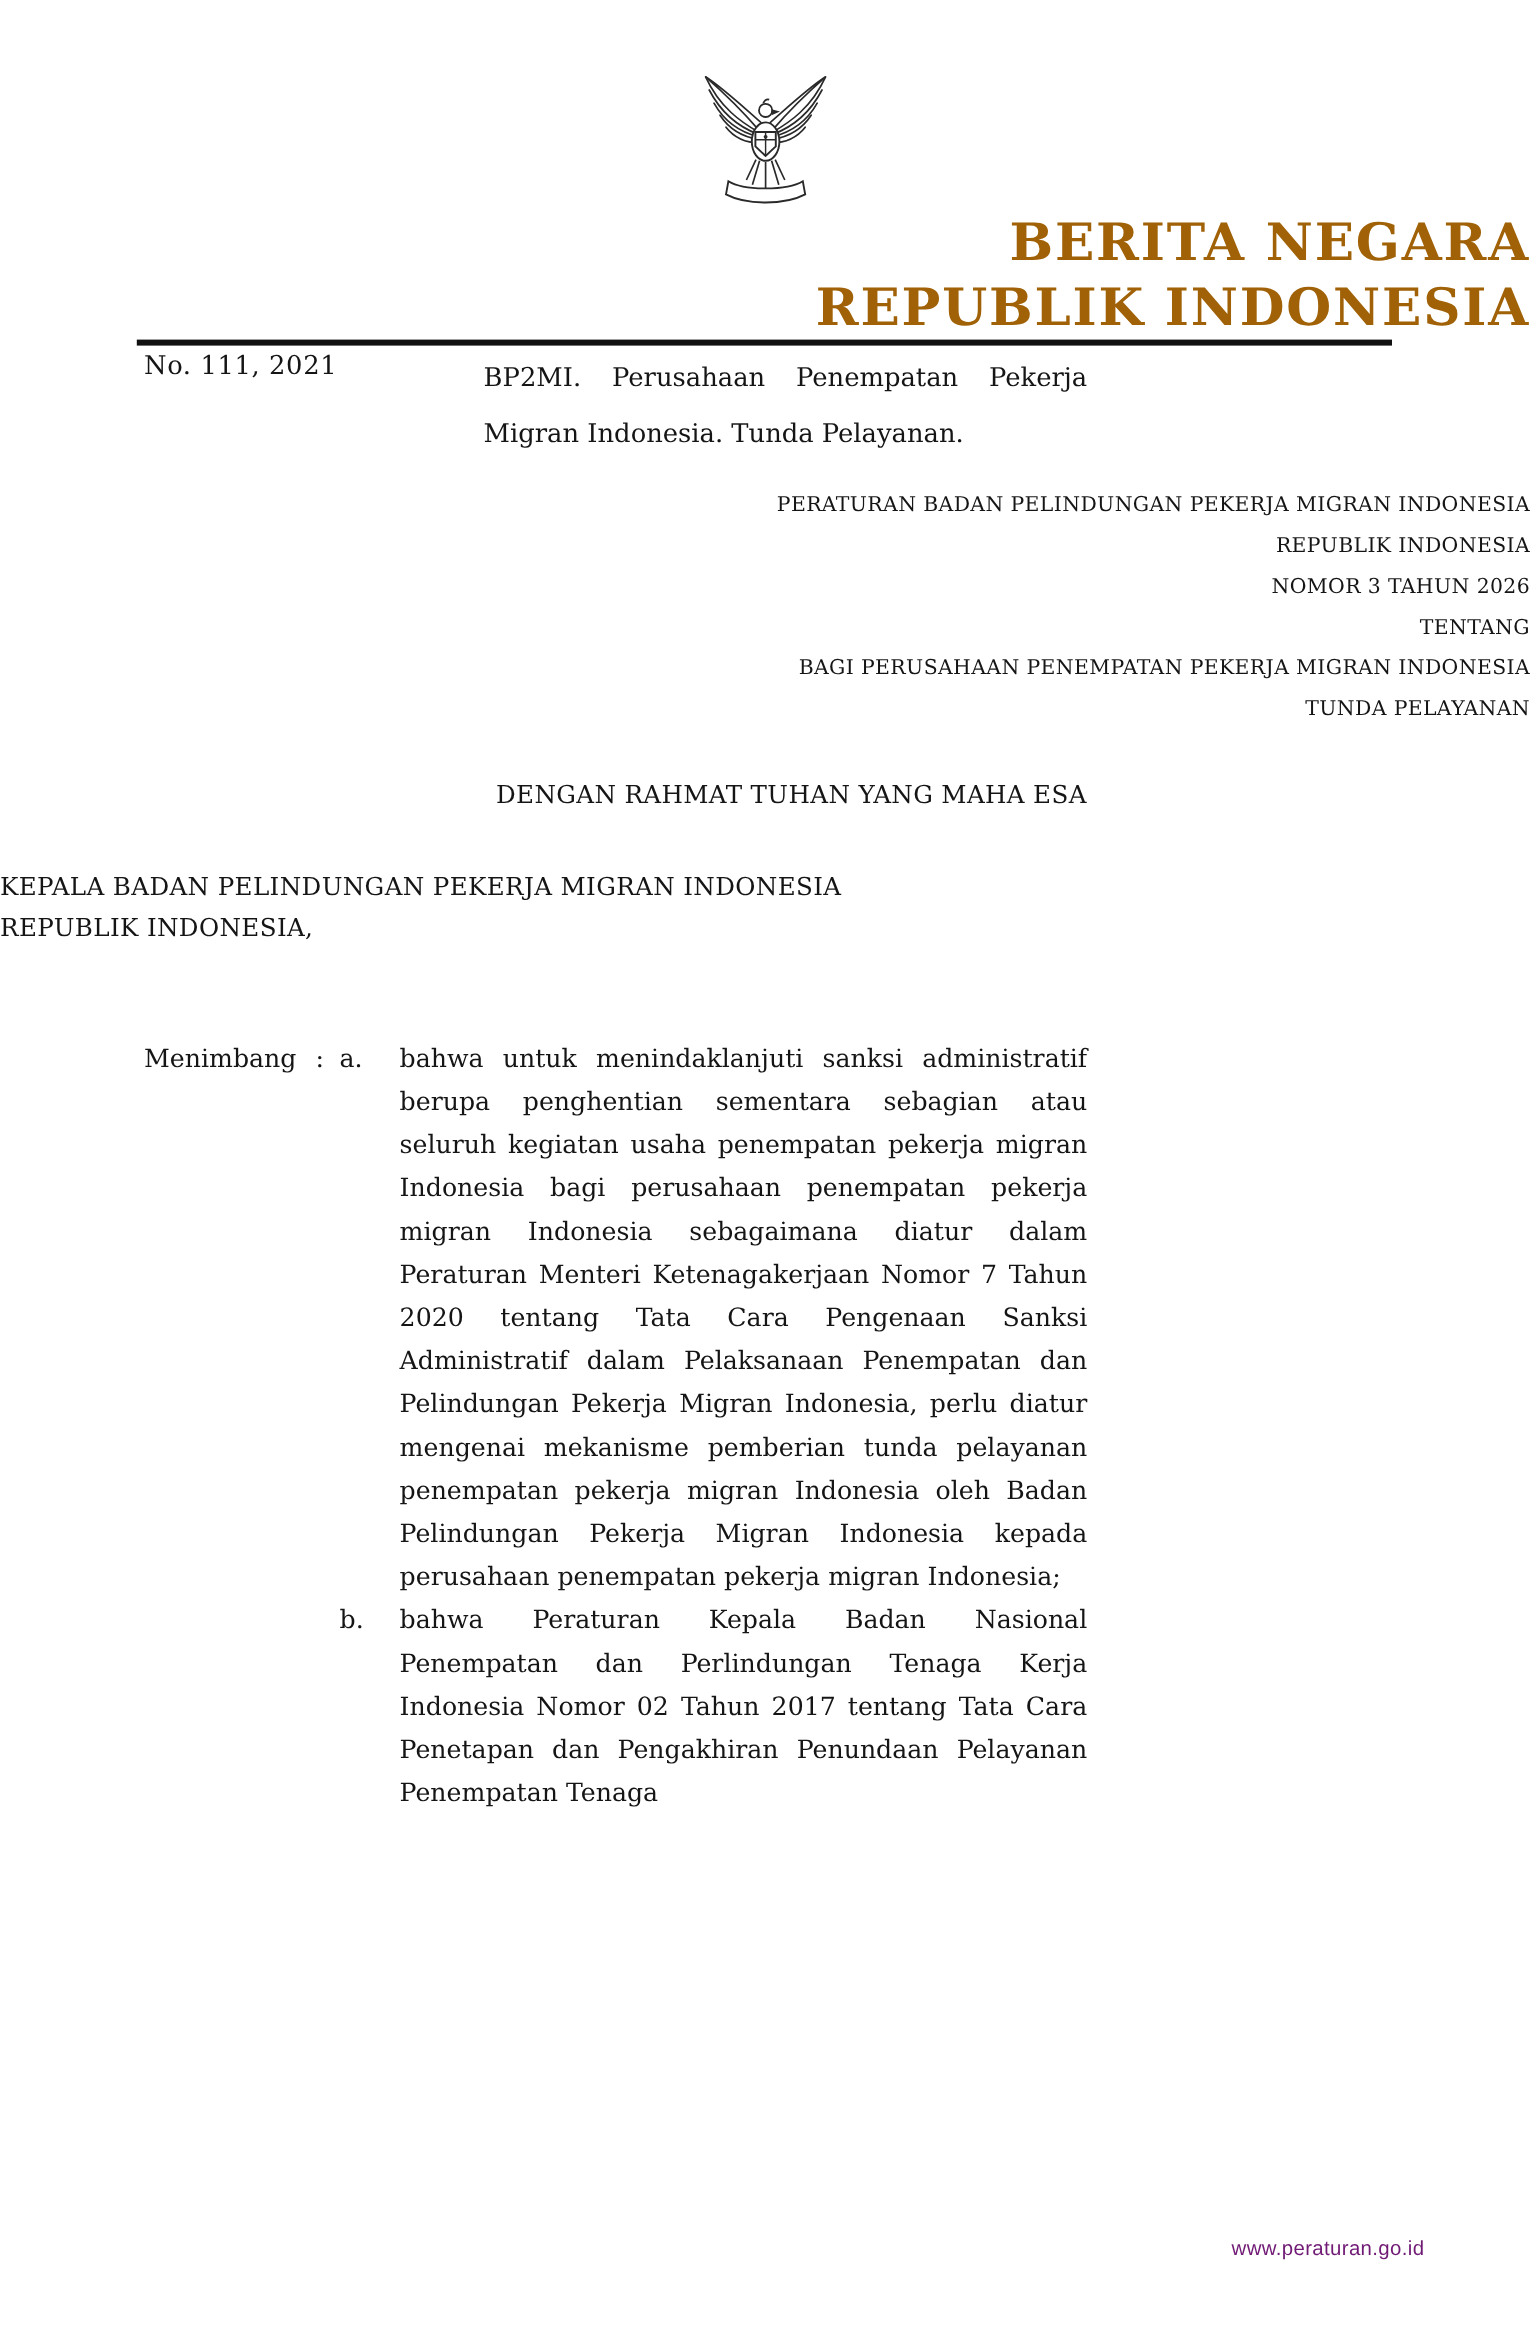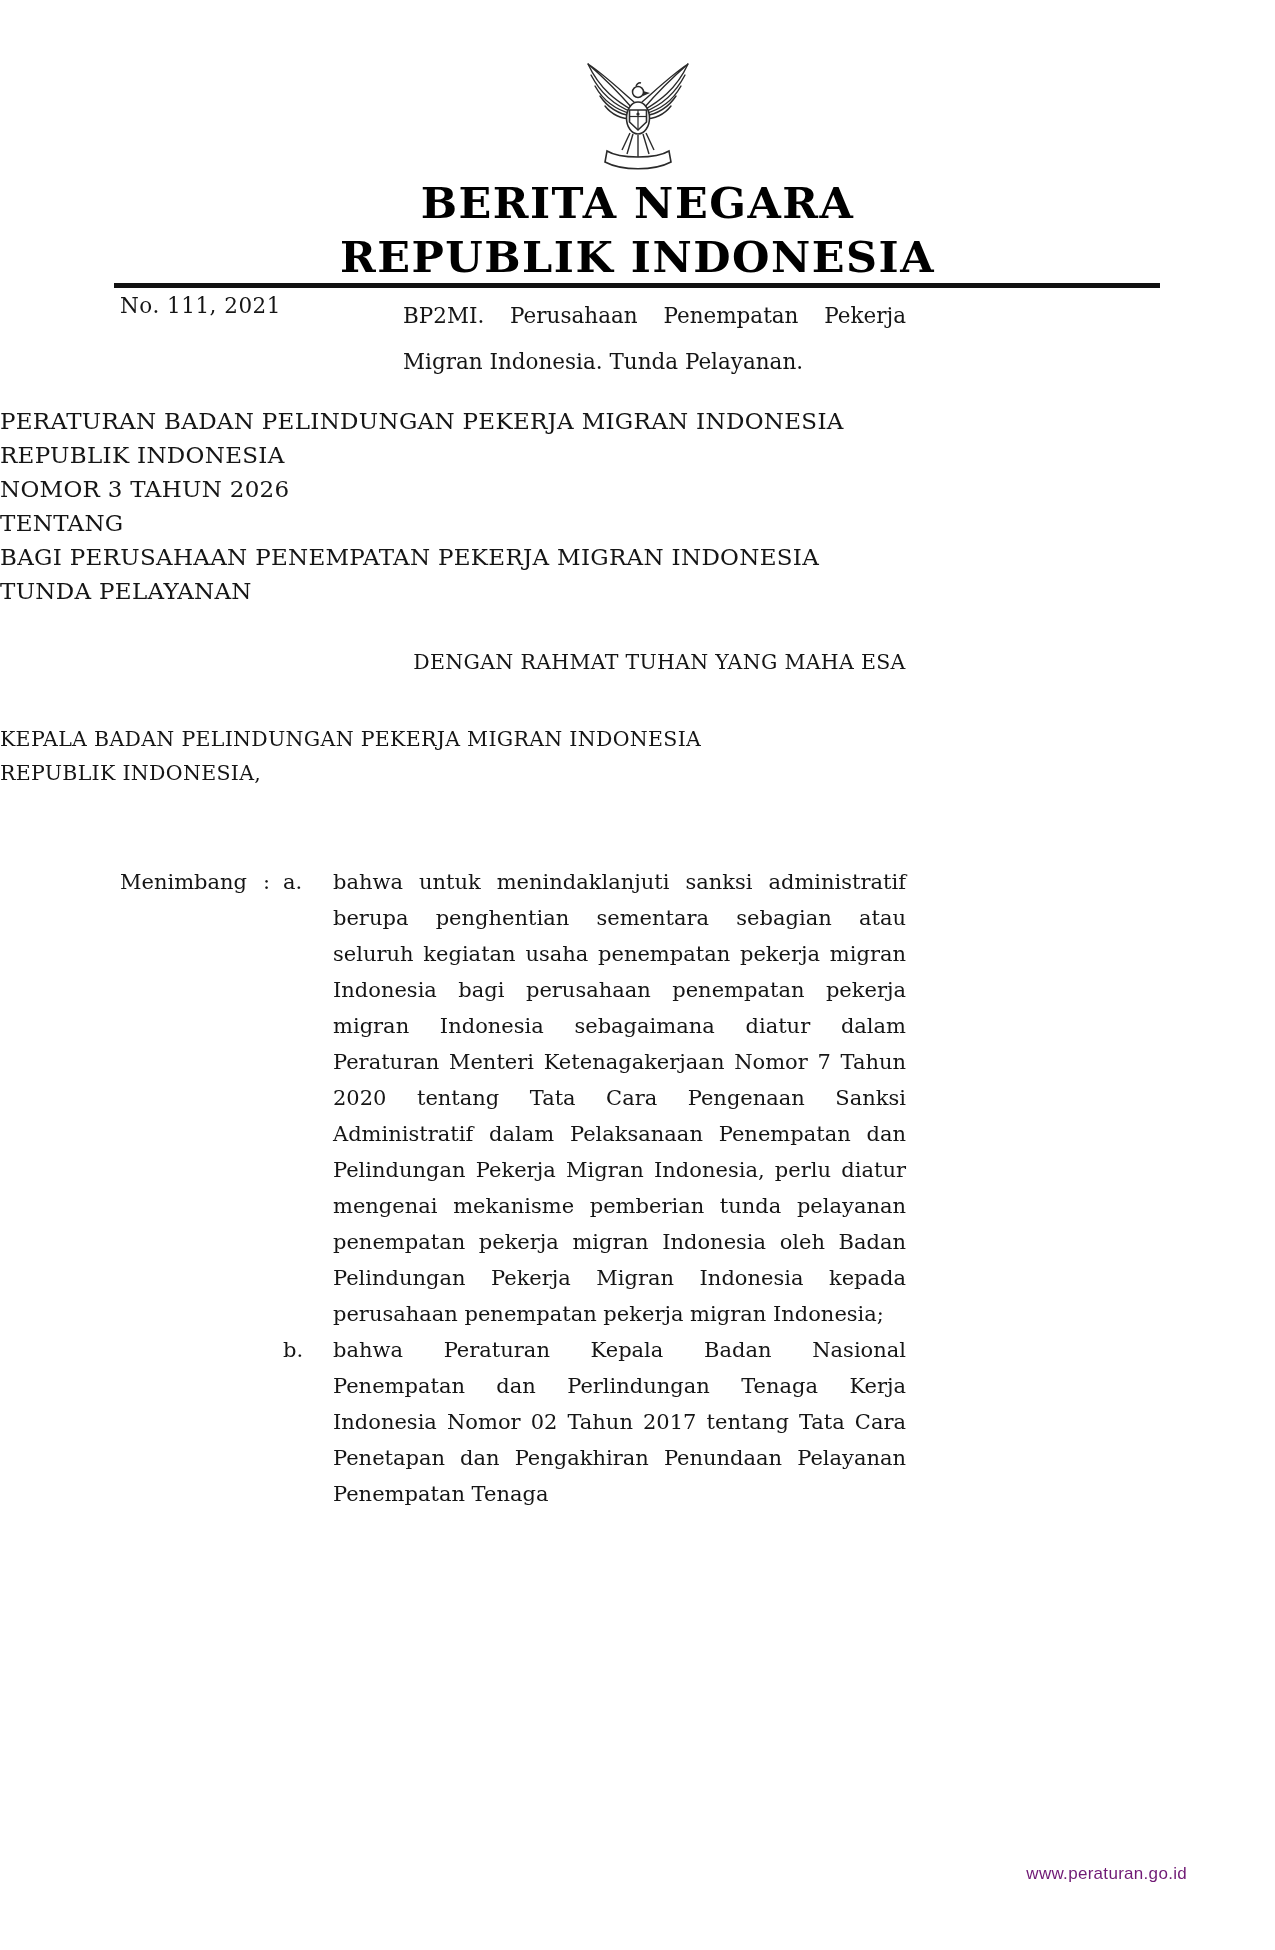--- a/index.html
+++ b/index.html
@@ -20,47 +20,47 @@
     transform: translateX(-50%);
     width: 112px;
     height: 130px;
   }
 
   .masthead {
     position: absolute;
     top: 176px;
     left: 0;
     width: 100%;
-    text-align: center;
+    text-align: right;
     font-weight: 700;
     font-size: 43px;
     line-height: 54px;
     letter-spacing: 1.5px;
-    color: #000000;
+    color: #a16207;
   }
 
   .rule {
     position: absolute;
     top: 283px;
     left: 114px;
     width: 1046px;
     height: 5px;
     background: #111111;
   }
 
   .gazette-row { position: absolute; top: 293px; left: 120px; width: 790px; height: 70px; }
   .gazette-no { position: absolute; left: 0; top: 0; font-size: 21.5px; letter-spacing: 0.5px; }
   .gazette-subject {
     position: absolute; left: 283px; top: 0; width: 503px;
     font-size: 21.5px; line-height: 46px; text-align: justify;
   }
 
   .title-block {
     position: absolute; top: 404px; left: 0; width: 100%;
-    text-align: left; font-size: 23px; line-height: 34px;
+    text-align: right; font-size: 17px; line-height: 34px;
     letter-spacing: 0.3px;
   }
 
   .invocation {
     position: absolute; top: 650px; left: 0; width: 100%;
     text-align: center; font-size: 20.5px; letter-spacing: 0.3px; margin-left: 22px;
   }
 
   .authority {
     position: absolute; top: 722px; left: 0; width: 100%;

